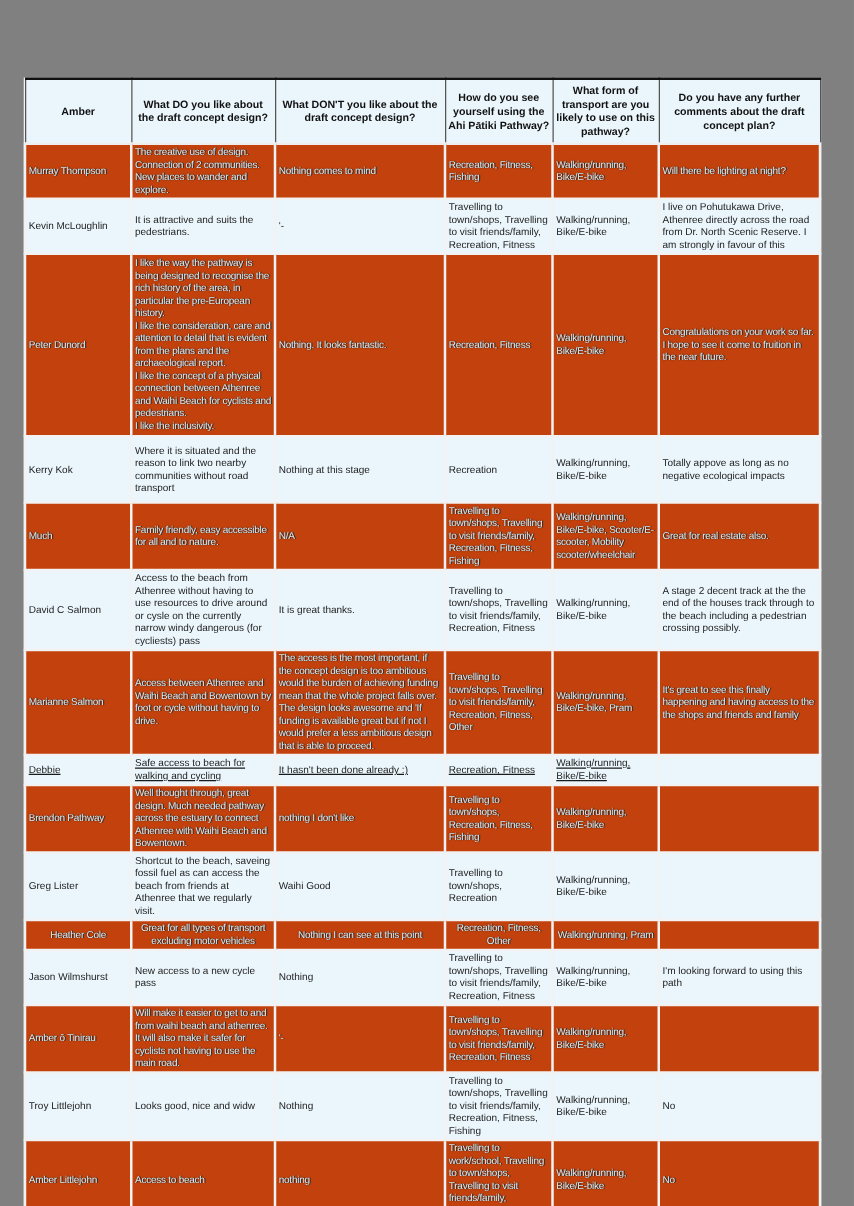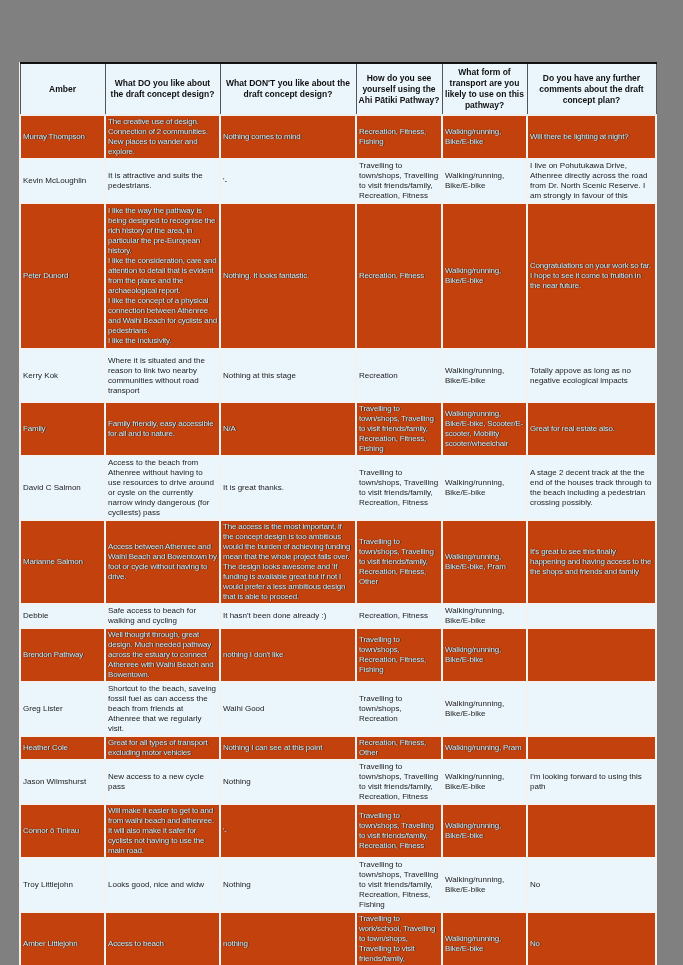--- a/index.html
+++ b/index.html
@@ -122,21 +122,21 @@
         </tr>
         <tr class="row-visible" style="height: 53px;">
           <td><span class="cell-text">Kerry Kok</span></td>
           <td><span class="cell-text">Where it is situated and the reason to link two nearby communities without road transport</span></td>
           <td><span class="cell-text">Nothing at this stage</span></td>
           <td><span class="cell-text">Recreation</span></td>
           <td><span class="cell-text">Walking/running, Bike/E-bike</span></td>
           <td><span class="cell-text">Totally appove as long as no negative ecological impacts</span></td>
         </tr>
         <tr class="row-redacted" style="height: 48px;">
-          <td><span class="cell-text">Family</span></td>
+          <td><span class="cell-text">Much</span></td>
           <td><span class="cell-text">Family friendly, easy accessible for all and to nature.</span></td>
           <td><span class="cell-text">N/A</span></td>
           <td><span class="cell-text">Travelling to town/shops, Travelling to visit friends/family, Recreation, Fitness, Fishing</span></td>
           <td><span class="cell-text">Walking/running, Bike/E-bike, Scooter/E-scooter, Mobility scooter/wheelchair</span></td>
           <td><span class="cell-text">Great for real estate also.</span></td>
         </tr>
         <tr class="row-visible" style="height: 61px;">
           <td><span class="cell-text">David C Salmon</span></td>
           <td><span class="cell-text">Access to the beach from Athenree without having to use resources to drive around or cysle on the currently narrow windy dangerous (for cycliests) pass</span></td>
           <td><span class="cell-text">It is great thanks.</span></td>
@@ -145,21 +145,21 @@
           <td><span class="cell-text">A stage 2 decent track at the the end of the houses  track through to the beach including a pedestrian crossing possibly.</span></td>
         </tr>
         <tr class="row-redacted" style="height: 77px;">
           <td><span class="cell-text">Marianne Salmon</span></td>
           <td><span class="cell-text">Access between Athenree and Waihi Beach and Bowentown by foot or cycle without having to drive.</span></td>
           <td><span class="cell-text">The access is the most important, if the concept design is too ambitious would the burden of achieving funding mean that the whole project falls over. The design looks awesome and 'If funding is available great but if not I would prefer a less ambitious design that is able to proceed.</span></td>
           <td><span class="cell-text">Travelling to town/shops, Travelling to visit friends/family, Recreation, Fitness, Other</span></td>
           <td><span class="cell-text">Walking/running, Bike/E-bike, Pram</span></td>
           <td><span class="cell-text">It's great to see this finally happening and having access to the the shops and friends and family</span></td>
         </tr>
-        <tr class="row-visible" style="height: 22px;">
+        <tr class="row-visible" style="height: 22px; text-decoration: underline;">
           <td><span class="cell-text">Debbie</span></td>
           <td><span class="cell-text">Safe access to beach for walking and cycling</span></td>
           <td><span class="cell-text">It hasn't been done already :)</span></td>
           <td><span class="cell-text">Recreation, Fitness</span></td>
           <td><span class="cell-text">Walking/running, Bike/E-bike</span></td>
           <td><span class="cell-text"></span></td>
         </tr>
         <tr class="row-redacted" style="height: 47px;">
           <td><span class="cell-text">Brendon Pathway</span></td>
           <td><span class="cell-text">Well thought through, great design. Much needed pathway across the estuary to connect Athenree with Waihi Beach and Bowentown.</span></td>
@@ -169,38 +169,38 @@
           <td><span class="cell-text"></span></td>
         </tr>
         <tr class="row-visible" style="height: 41px;">
           <td><span class="cell-text">Greg Lister</span></td>
           <td><span class="cell-text">Shortcut to the beach, saveing fossil fuel as can access the beach from friends at Athenree that we regularly visit.</span></td>
           <td><span class="cell-text">Waihi Good</span></td>
           <td><span class="cell-text">Travelling to town/shops, Recreation</span></td>
           <td><span class="cell-text">Walking/running, Bike/E-bike</span></td>
           <td><span class="cell-text"></span></td>
         </tr>
-        <tr class="row-redacted" style="height: 20px;">
+        <tr class="row-redacted" style="height: 20px; text-align: center;">
           <td><span class="cell-text">Heather Cole</span></td>
           <td><span class="cell-text">Great for all types of transport excluding motor vehicles</span></td>
           <td><span class="cell-text">Nothing I can see at this point</span></td>
           <td><span class="cell-text">Recreation, Fitness, Other</span></td>
           <td><span class="cell-text">Walking/running, Pram</span></td>
           <td><span class="cell-text"></span></td>
         </tr>
         <tr class="row-visible" style="height: 42px;">
           <td><span class="cell-text">Jason Wilmshurst</span></td>
           <td><span class="cell-text">New access to a new cycle pass</span></td>
           <td><span class="cell-text">Nothing</span></td>
           <td><span class="cell-text">Travelling to town/shops, Travelling to visit friends/family, Recreation, Fitness</span></td>
           <td><span class="cell-text">Walking/running, Bike/E-bike</span></td>
           <td><span class="cell-text">I'm looking forward to using this path</span></td>
         </tr>
         <tr class="row-redacted" style="height: 46px;">
-          <td><span class="cell-text">Connor ō Tinirau</span></td>
+          <td><span class="cell-text">Amber ō Tinirau</span></td>
           <td><span class="cell-text">Will make it easier to get to and from waihi beach and athenree. It will also make it safer for cyclists not having to use the main road.</span></td>
           <td><span class="cell-text">'-</span></td>
           <td><span class="cell-text">Travelling to town/shops, Travelling to visit friends/family, Recreation, Fitness</span></td>
           <td><span class="cell-text">Walking/running, Bike/E-bike</span></td>
           <td><span class="cell-text"></span></td>
         </tr>
         <tr class="row-visible" style="height: 51px;">
           <td><span class="cell-text">Troy Littlejohn</span></td>
           <td><span class="cell-text">Looks good, nice and widw</span></td>
           <td><span class="cell-text">Nothing</span></td>

